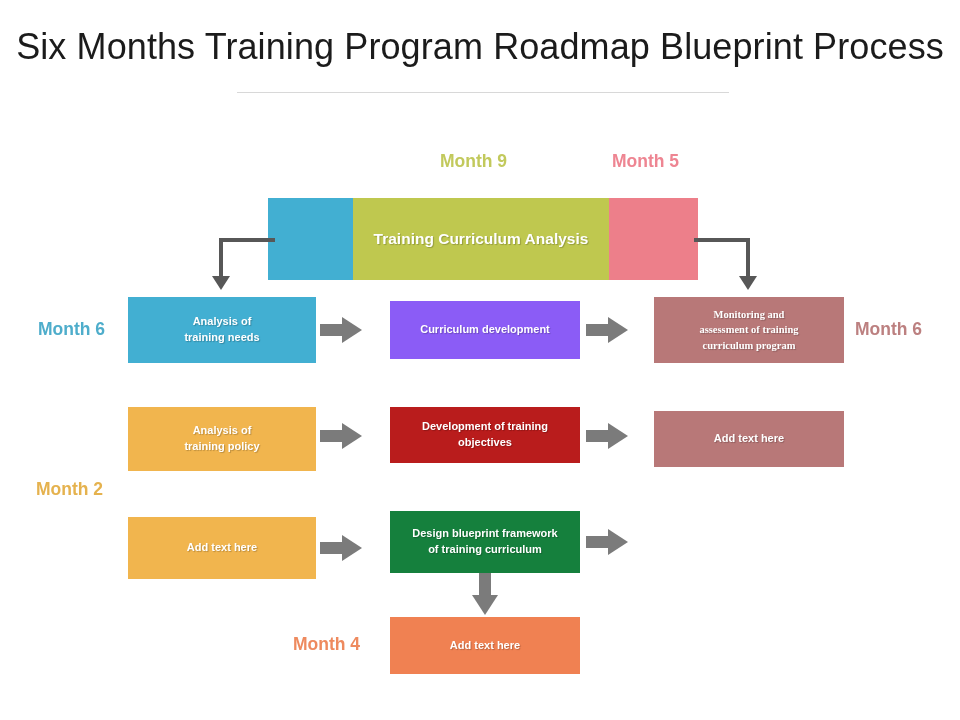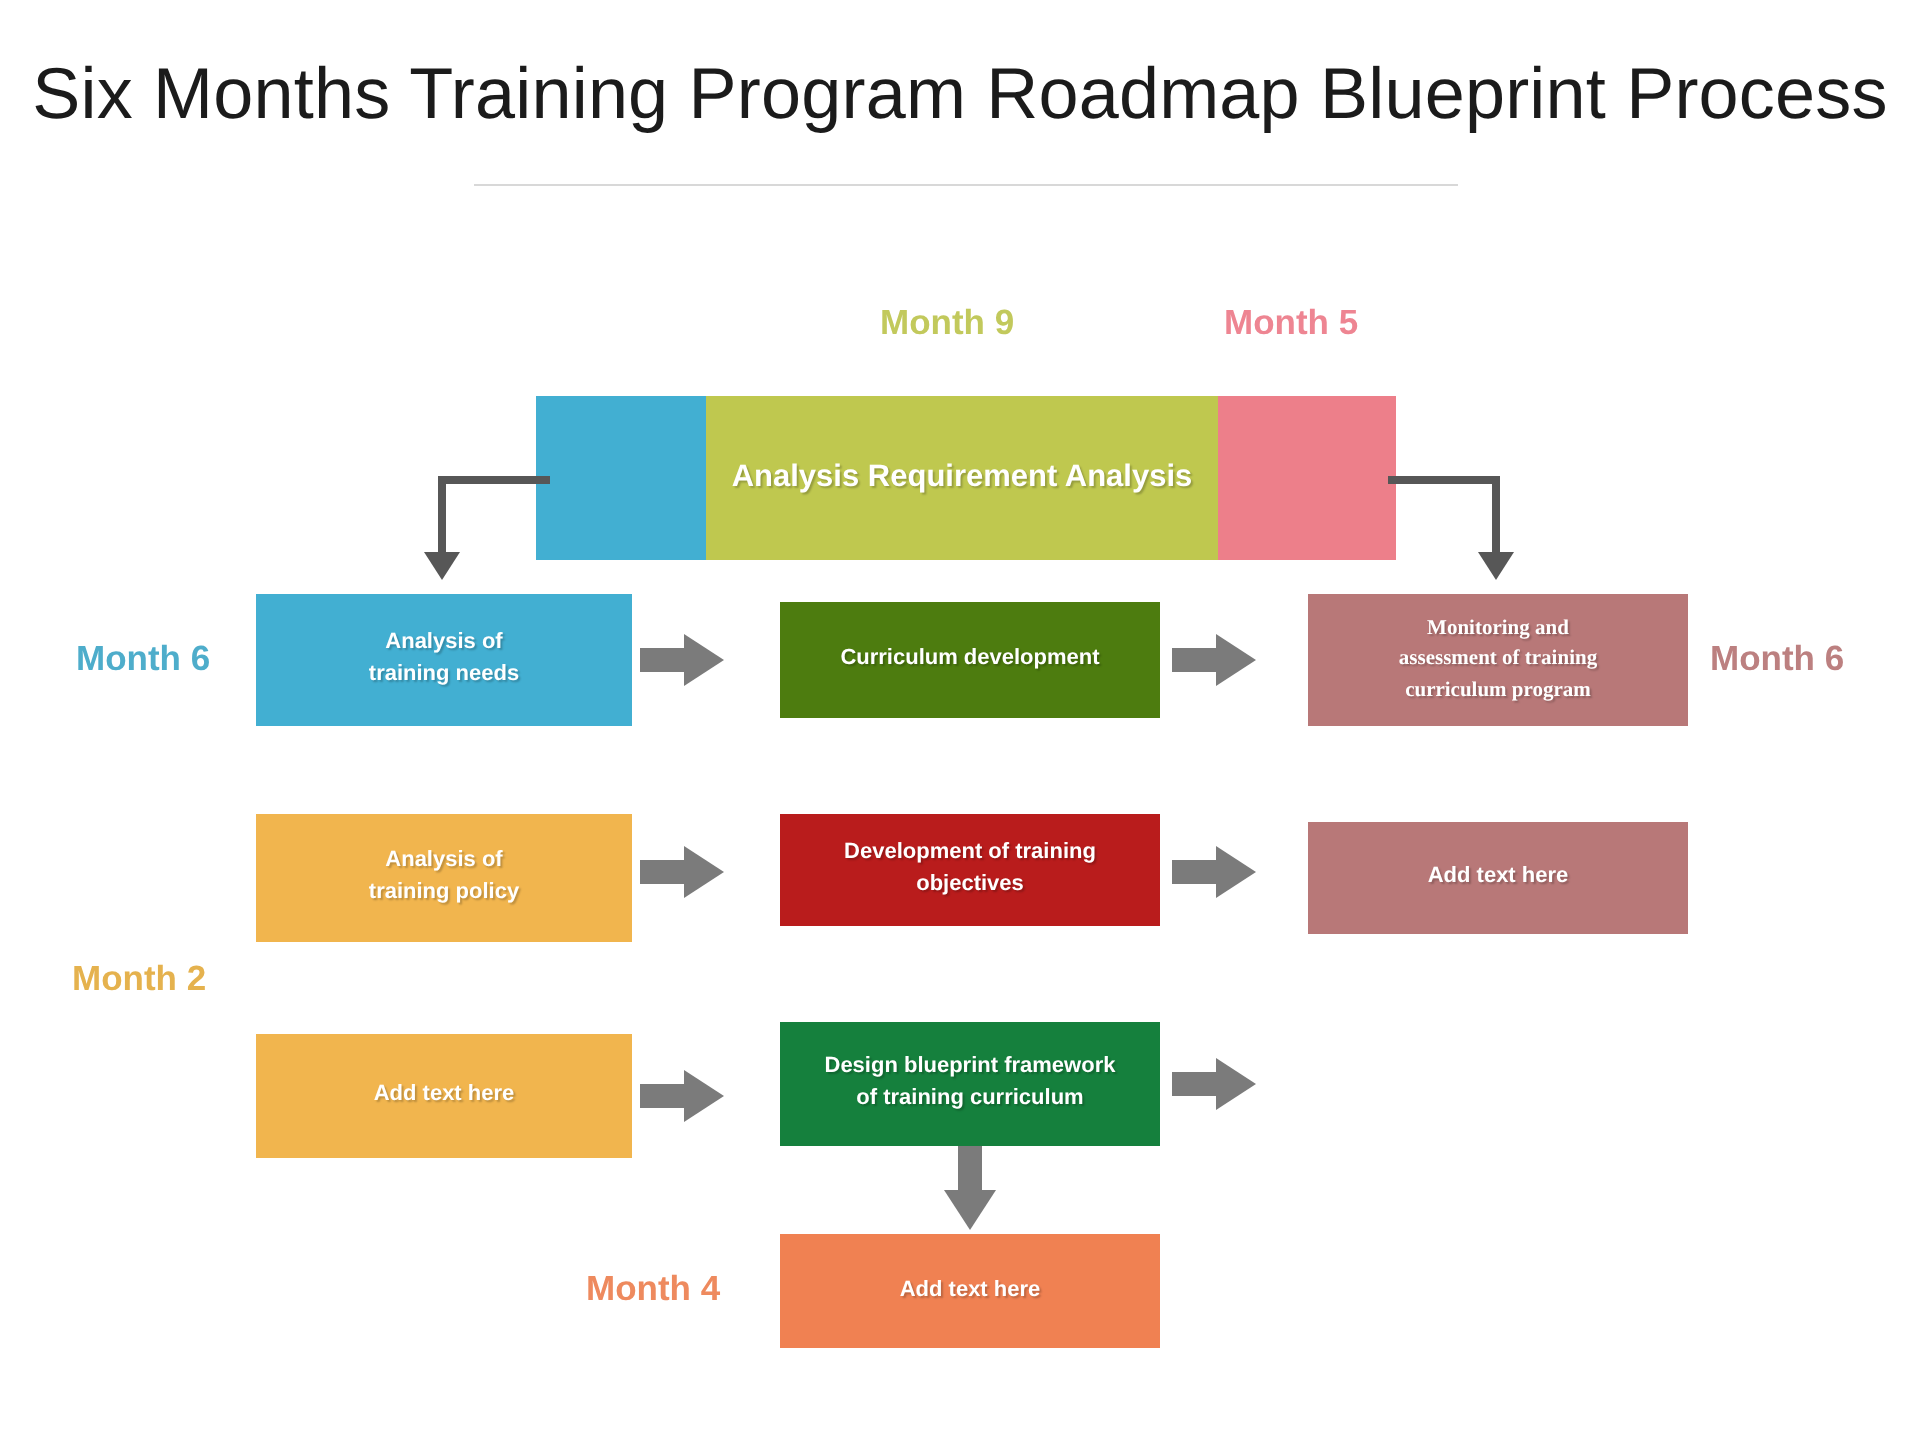--- a/index.html
+++ b/index.html
@@ -218,21 +218,21 @@
 <div id="slide">
 
   <div class="title">Six Months Training Program Roadmap Blueprint Process</div>
   <div class="divider"></div>
 
   <div class="month m3" style="color: rgb(194, 201, 92);">Month 9</div>
   <div class="month m5" style="color: rgb(238, 133, 146);">Month 5</div>
 
   <div class="band band-blue" style="background-color: rgb(66, 175, 210);"></div>
   <div class="band band-olive" style="background-color: rgb(191, 200, 79);">
-    <div class="band-label">Analysis Requirement Analysis</div>
+    <div class="band-label">Training Curriculum Analysis</div>
   </div>
   <div class="band band-pink" style="background-color: rgb(237, 127, 138);"></div>
 
   <div class="elbow elbow-left">
     <div class="h"></div>
     <div class="v"></div>
     <div class="tip"></div>
   </div>
   <div class="elbow elbow-right">
     <div class="h"></div>
@@ -245,21 +245,21 @@
   <div class="month m2" style="color: rgb(229, 178, 78);">Month 2</div>
   <div class="month m4" style="color: rgb(238, 138, 94);">Month 4</div>
 
   <div class="box r1c1" style="background-color: rgb(66, 175, 210);">
     <span class="box-label">Analysis of<br>training needs</span>
   </div>
   <div class="arrow-r ar-11">
     <div class="shaft"></div>
       <div class="head"></div>
   </div>
-  <div class="box r1c2" style="background-color: #4d7c0f;">
+  <div class="box r1c2" style="background-color: #8b5cf6;">
     <span class="box-label">Curriculum development</span>
   </div>
   <div class="arrow-r ar-12">
     <div class="shaft"></div>
       <div class="head"></div>
   </div>
   <div class="box r1c3" style="background-color: rgb(184, 120, 120);">
     <span class="box-label small">Monitoring and<br>assessment of training<br>curriculum program</span>
   </div>
 

